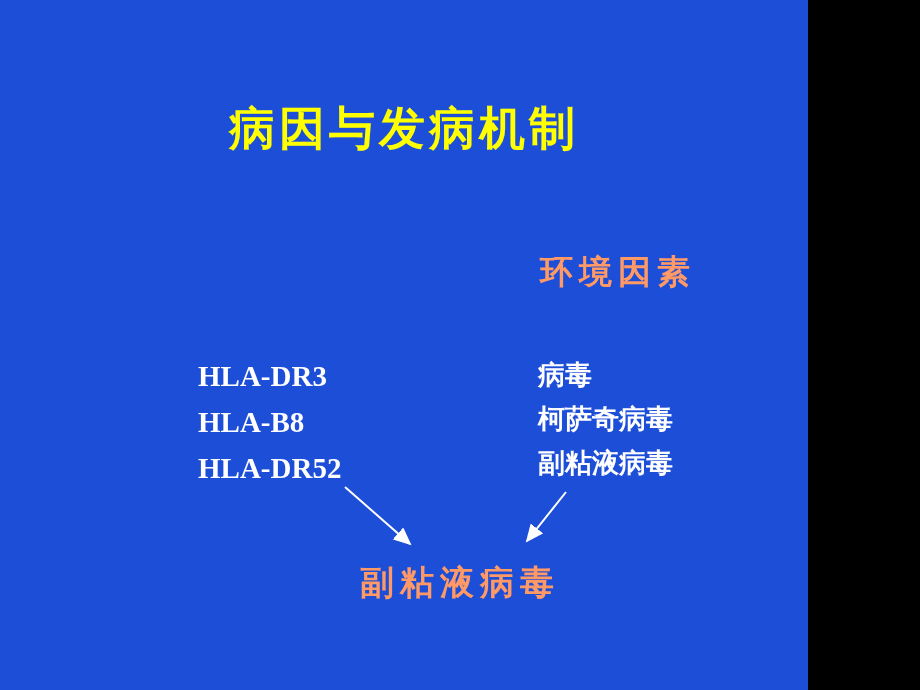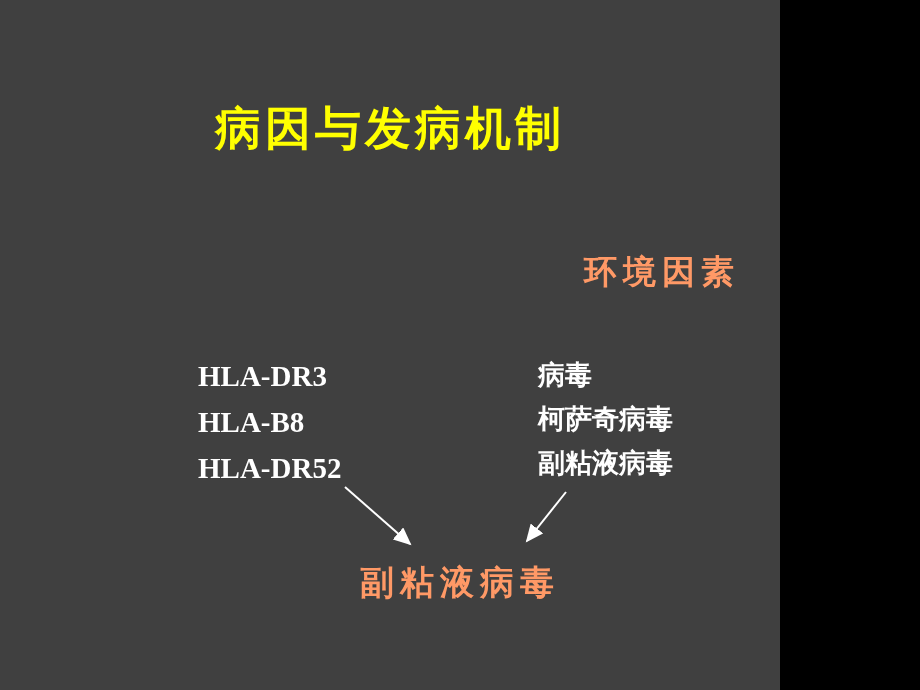--- a/index.html
+++ b/index.html
@@ -4,44 +4,45 @@
 <style>
   html, body {
     margin: 0;
     padding: 0;
     background: #000;
   }
   .slide {
     position: relative;
     width: 780px;
     height: 690px;
-    background: #404040;
+    background: #1d4ed8;
     overflow: hidden;
     font-family: "Liberation Serif", "DejaVu Serif", serif;
+    padding-left: 28px;
   }
   .title {
     position: absolute;
     top: 98px;
     left: 0;
     width: 100%;
     text-align: center;
     color: #ffff00;
     font-size: 46px;
     font-weight: bold;
     letter-spacing: 4px;
   }
   .col-header {
     position: absolute;
     color: #ff9966;
     font-size: 33px;
     font-weight: bold;
     letter-spacing: 6px;
   }
   .col-header.left  { left: 145px; top: 250px; }
-  .col-header.right { left: 540px; top: 250px; margin-left: 44px; }
+  .col-header.right { left: 540px; top: 250px; }
 
   .list {
     position: absolute;
     color: #ffffff;
     font-weight: bold;
   }
   .list.left { left: 170px; top: 362px; }
   .list.left .item { font-size: 29px; line-height: 1.0; margin-left: 28px; }
   .list.left .item + .item { margin-top: 17px; }
 

